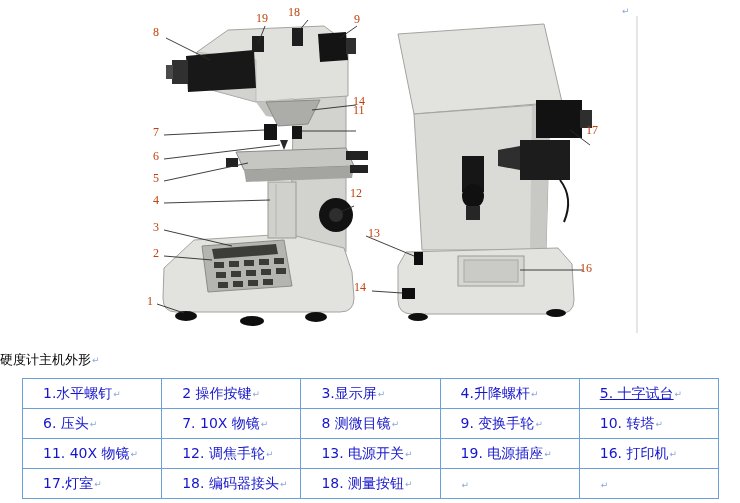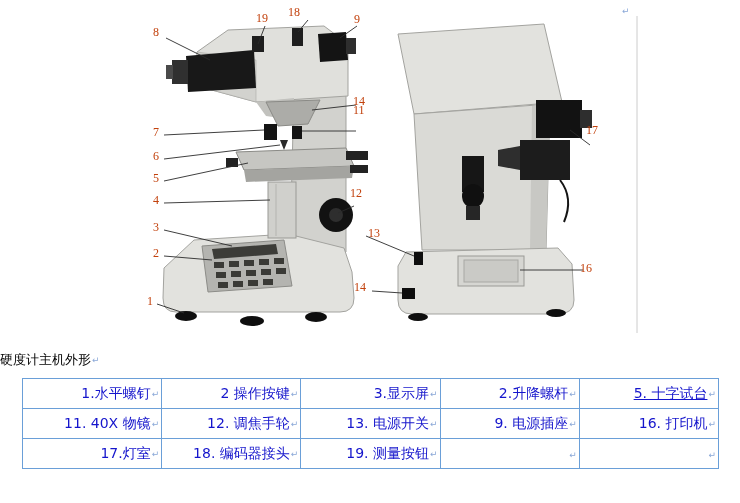--- a/index.html
+++ b/index.html
@@ -7,22 +7,22 @@
         font-family:"DejaVu Sans","Liberation Sans",sans-serif;}
   .figure{position:absolute;left:0;top:0;width:740px;height:336px;}
   .figure svg{position:absolute;left:0;top:0;}
   .callout{position:absolute;font:12px "Liberation Serif",serif;color:#c2410c;line-height:1;}
   .pmark{font-size:9px;color:#8aa8d8;margin-left:1px;vertical-align:1px;}
   .figure-end-mark{position:absolute;left:622px;top:6px;font-size:9px;color:#8aa8d8;}
   .caption{position:absolute;top:339px;left:0;width:740px;
            font-size:13px;color:#000;margin-top:12px;}
   table.parts{position:absolute;top:378px;left:22px;width:697px;border-collapse:collapse;
               table-layout:fixed;}
-  table.parts td{border:1px solid #6a9fd8;height:29px;text-align:right;vertical-align:middle;
-                 color:#1515cc;font-size:14px;padding:0 2px;white-space:nowrap;overflow:hidden;margin-left:29px;}
+  table.parts td{border:1px solid #6a9fd8;height:29px;text-align:left;vertical-align:middle;
+                 color:#1515cc;font-size:14px;padding:0 20px;white-space:nowrap;overflow:hidden;margin-left:29px;}
   .u{text-decoration:underline;}
 </style>
 </head>
 <body>
 
 <div class="page">
 
   <div class="figure">
     <svg width="740" height="336" viewBox="0 0 740 336">
 
@@ -156,33 +156,40 @@
   <div class="caption">
     <span>硬度计主机外形</span><span class="pmark">↵</span>
   </div>
 
   <table class="parts">
     <tbody>
       <tr>
         <td><span>1.水平螺钉</span><span class="pmark">↵</span></td>
         <td><span>2 操作按键</span><span class="pmark">↵</span></td>
         <td><span>3.显示屏</span><span class="pmark">↵</span></td>
-        <td><span>2.升降螺杆</span><span class="pmark">↵</span></td>
+        <td><span>4.升降螺杆</span><span class="pmark">↵</span></td>
         <td><span class="u">5. 十字试台</span><span class="pmark">↵</span></td>
+      </tr>
+      <tr>
+        <td><span>6.  压头</span><span class="pmark">↵</span></td>
+        <td><span>7.  10X 物镜</span><span class="pmark">↵</span></td>
+        <td><span>8 测微目镜</span><span class="pmark">↵</span></td>
+        <td><span>9.  变换手轮</span><span class="pmark">↵</span></td>
+        <td><span>10.  转塔</span><span class="pmark">↵</span></td>
       </tr>
       <tr>
         <td><span>11.  40X 物镜</span><span class="pmark">↵</span></td>
         <td><span>12.  调焦手轮</span><span class="pmark">↵</span></td>
         <td><span>13.  电源开关</span><span class="pmark">↵</span></td>
-        <td><span>9.  电源插座</span><span class="pmark">↵</span></td>
+        <td><span>19.  电源插座</span><span class="pmark">↵</span></td>
         <td><span>16.  打印机</span><span class="pmark">↵</span></td>
       </tr>
       <tr>
         <td><span>17.灯室</span><span class="pmark">↵</span></td>
         <td><span>18.  编码器接头</span><span class="pmark">↵</span></td>
-        <td><span>19.  测量按钮</span><span class="pmark">↵</span></td>
+        <td><span>18.  测量按钮</span><span class="pmark">↵</span></td>
         <td><span></span><span class="pmark">↵</span></td>
         <td><span></span><span class="pmark">↵</span></td>
       </tr>
     </tbody>
   </table>
 
 </div>
 
 </body></html>

